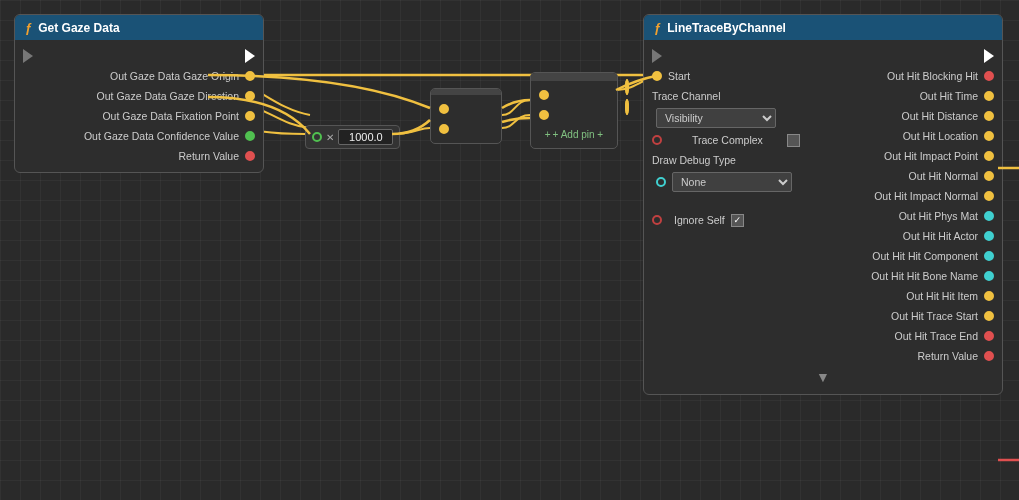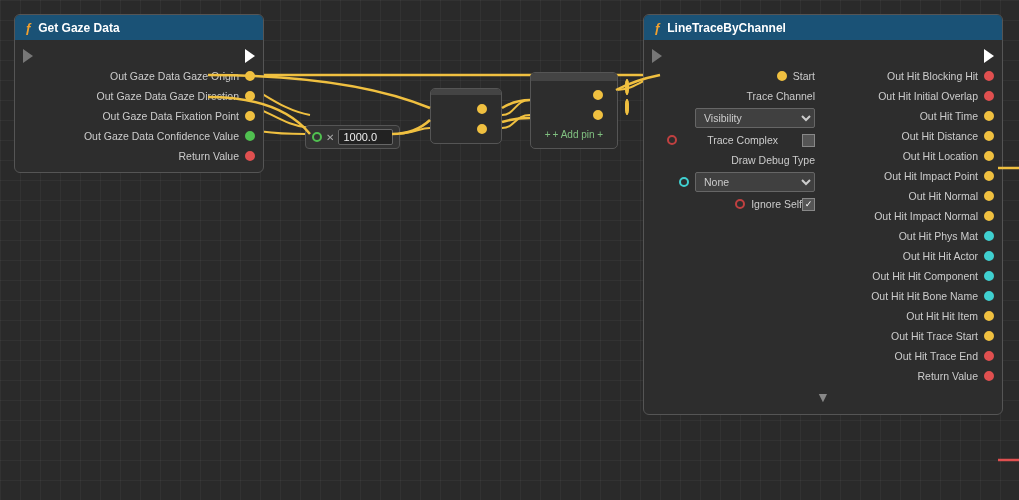--- a/index.html
+++ b/index.html
@@ -39,21 +39,21 @@
     .node-body {
       padding: 6px 0;
     }
     .pin-row {
       display: flex;
       align-items: center;
       padding: 2px 8px;
       min-height: 20px;
       position: relative;
     }
-    .pin-row.left { justify-content: flex-end; }
+    .pin-row.left { justify-content: flex-start; }
     .pin-row.right { justify-content: flex-end; }
     .pin-label {
       font-size: 10.5px;
       color: #ccc;
       white-space: nowrap;
     }
     .pin-dot {
       width: 10px;
       height: 10px;
       border-radius: 50%;
@@ -102,20 +102,21 @@
       gap: 4px;
     }
     .value-input {
       background: #222;
       border: 1px solid #666;
       color: #eee;
       font-size: 11px;
       width: 55px;
       padding: 1px 4px;
       border-radius: 2px;
+      text-align: center;
     }
 
     
     .dropdown-select {
       background: #404040;
       border: 1px solid #666;
       color: #ccc;
       font-size: 10.5px;
       padding: 2px 4px;
       border-radius: 2px;
@@ -280,37 +281,33 @@
         </div>
         <div class="pin-row left" style="padding-left:12px;">
           <span class="pin-dot cyan-outline pin-left"></span>
           <select class="dropdown-select">
             <option>None</option>
             <option>ForOneFrame</option>
             <option>ForDuration</option>
             <option>Persistent</option>
           </select>
         </div>
-        <div class="pin-row left" style="">
+        <div class="pin-row left" style="gap:6px;margin-top:16px;">
           <span class="pin-dot red-outline pin-left" style="border-color:#c04040;"></span>
           <span class="pin-label">Ignore Self</span>
           <div class="cb">✓</div>
         </div>
       </div>
 
       <div style="flex:1;">
         <div class="pin-row right">
           <span class="pin-label">Out Hit Blocking Hit</span>
           <span class="pin-dot red pin-right"></span>
         </div>
         <div class="pin-row right">
-          <span class="pin-label">Out Hit Initial Overlap</span>
-          <span class="pin-dot red pin-right"></span>
-        </div>
-        <div class="pin-row right">
           <span class="pin-label">Out Hit Time</span>
           <span class="pin-dot yellow pin-right"></span>
         </div>
         <div class="pin-row right">
           <span class="pin-label">Out Hit Distance</span>
           <span class="pin-dot yellow pin-right"></span>
         </div>
         <div class="pin-row right">
           <span class="pin-label">Out Hit Location</span>
           <span class="pin-dot yellow pin-right"></span>

